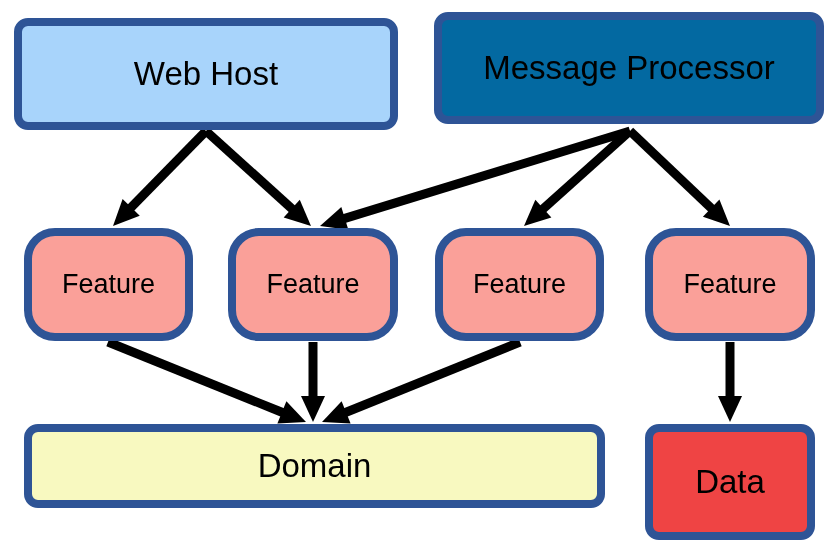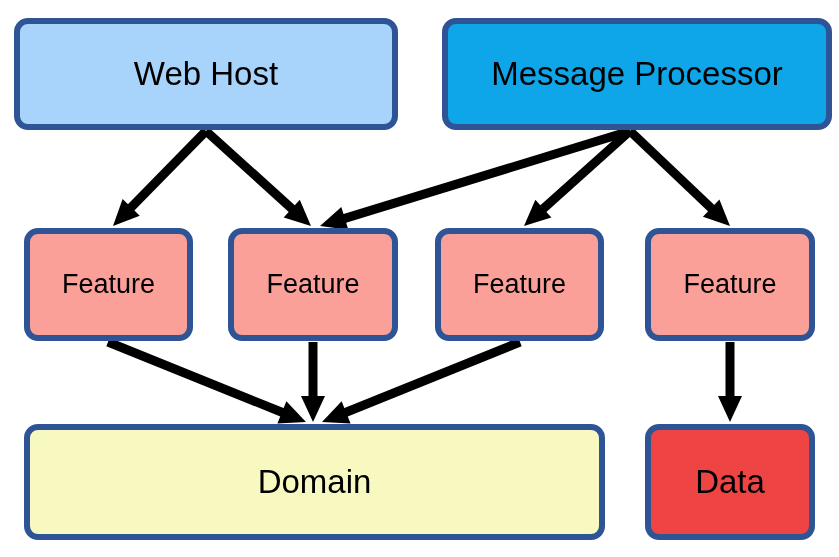--- a/index.html
+++ b/index.html
@@ -21,37 +21,38 @@
     position: absolute;
     left: 0;
     top: 0;
     width: 839px;
     height: 557px;
     pointer-events: none;
   }
   .node {
     position: absolute;
     box-sizing: border-box;
-    border: 6px solid #701a75;
+    border: 8px solid #701a75;
     border-radius: 14px;
     display: flex;
     align-items: center;
     justify-content: center;
     text-align: center;
     color: #000000;
     line-height: 1.1;
     z-index: 2;
   }
   .node.host {
     background: #A8D4FB;
     font-size: 33px;
   }
   .node.feature {
     background: #FAA099;
     font-size: 27px;
+    border-radius: 31px;
   }
   .node.store {
     background: #F8F9C0;
     font-size: 33px;
   }
   .node-label {
     display: block;
     white-space: nowrap;
   }
 </style>
@@ -96,36 +97,36 @@
       <g>
         <line x1="730" y1="342" x2="730" y2="402" stroke="#000000" stroke-width="9" stroke-linecap="butt"></line>
         <polygon points="730,422 718,396 742,396" fill="#000000"></polygon>
       </g>
     </svg>
 
   <div id="nodes">
       <div class="node host" style="left: 14px; top: 18px; width: 384px; height: 112px; background: rgb(168, 212, 251); border-color: rgb(46, 84, 150);">
         <span class="node-label">Web Host</span>
       </div>
-      <div class="node host" style="left: 434px; top: 18px; width: 390px; height: 112px; background: #0ea5e9; border-color: rgb(46, 84, 150); margin-left: 8px;">
+      <div class="node host" style="left: 434px; top: 12px; width: 390px; height: 112px; background: #0369a1; border-color: rgb(46, 84, 150);">
         <span class="node-label">Message Processor</span>
       </div>
       <div class="node feature" style="left: 24px; top: 228px; width: 169px; height: 113px; background: rgb(250, 160, 153); border-color: rgb(46, 84, 150);">
         <span class="node-label">Feature</span>
       </div>
       <div class="node feature" style="left: 228px; top: 228px; width: 170px; height: 113px; background: rgb(250, 160, 153); border-color: rgb(46, 84, 150);">
         <span class="node-label">Feature</span>
       </div>
       <div class="node feature" style="left: 435px; top: 228px; width: 169px; height: 113px; background: rgb(250, 160, 153); border-color: rgb(46, 84, 150);">
         <span class="node-label">Feature</span>
       </div>
       <div class="node feature" style="left: 645px; top: 228px; width: 170px; height: 113px; background: rgb(250, 160, 153); border-color: rgb(46, 84, 150);">
         <span class="node-label">Feature</span>
       </div>
-      <div class="node store" style="left: 24px; top: 424px; width: 581px; height: 116px; background: rgb(248, 249, 192); border-color: rgb(46, 84, 150);">
+      <div class="node store" style="left: 24px; top: 424px; width: 581px; height: 84px; background: rgb(248, 249, 192); border-color: rgb(46, 84, 150);">
         <span class="node-label">Domain</span>
       </div>
       <div class="node store" style="left: 645px; top: 424px; width: 170px; height: 116px; background: #ef4444; border-color: rgb(46, 84, 150);">
         <span class="node-label">Data</span>
       </div>
     </div>
 
 </div>
 
 </body></html>

